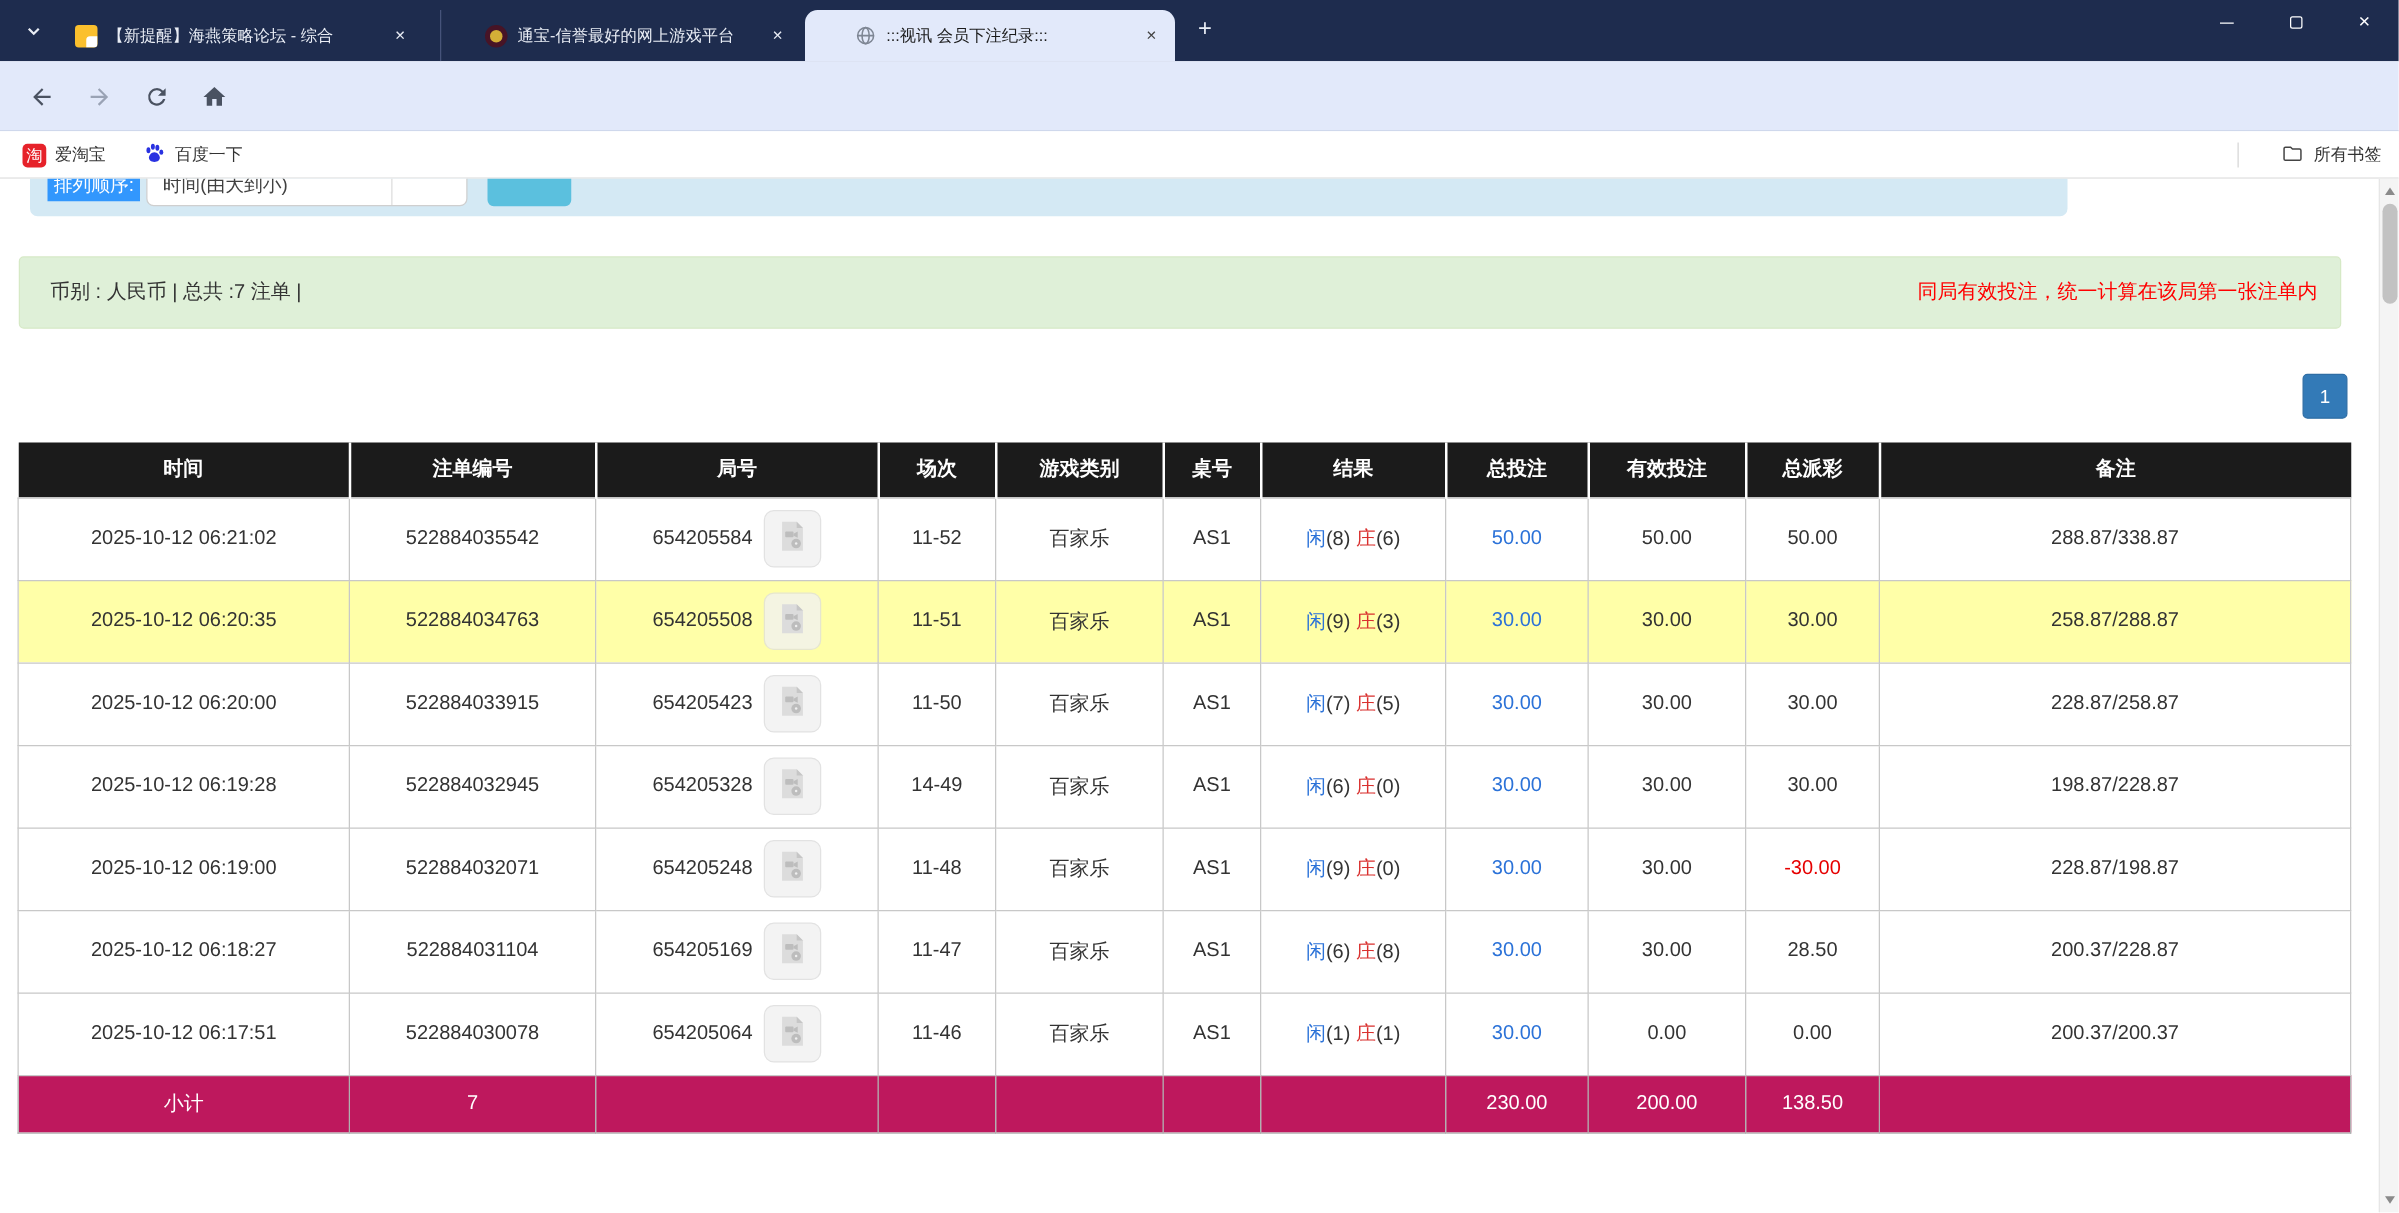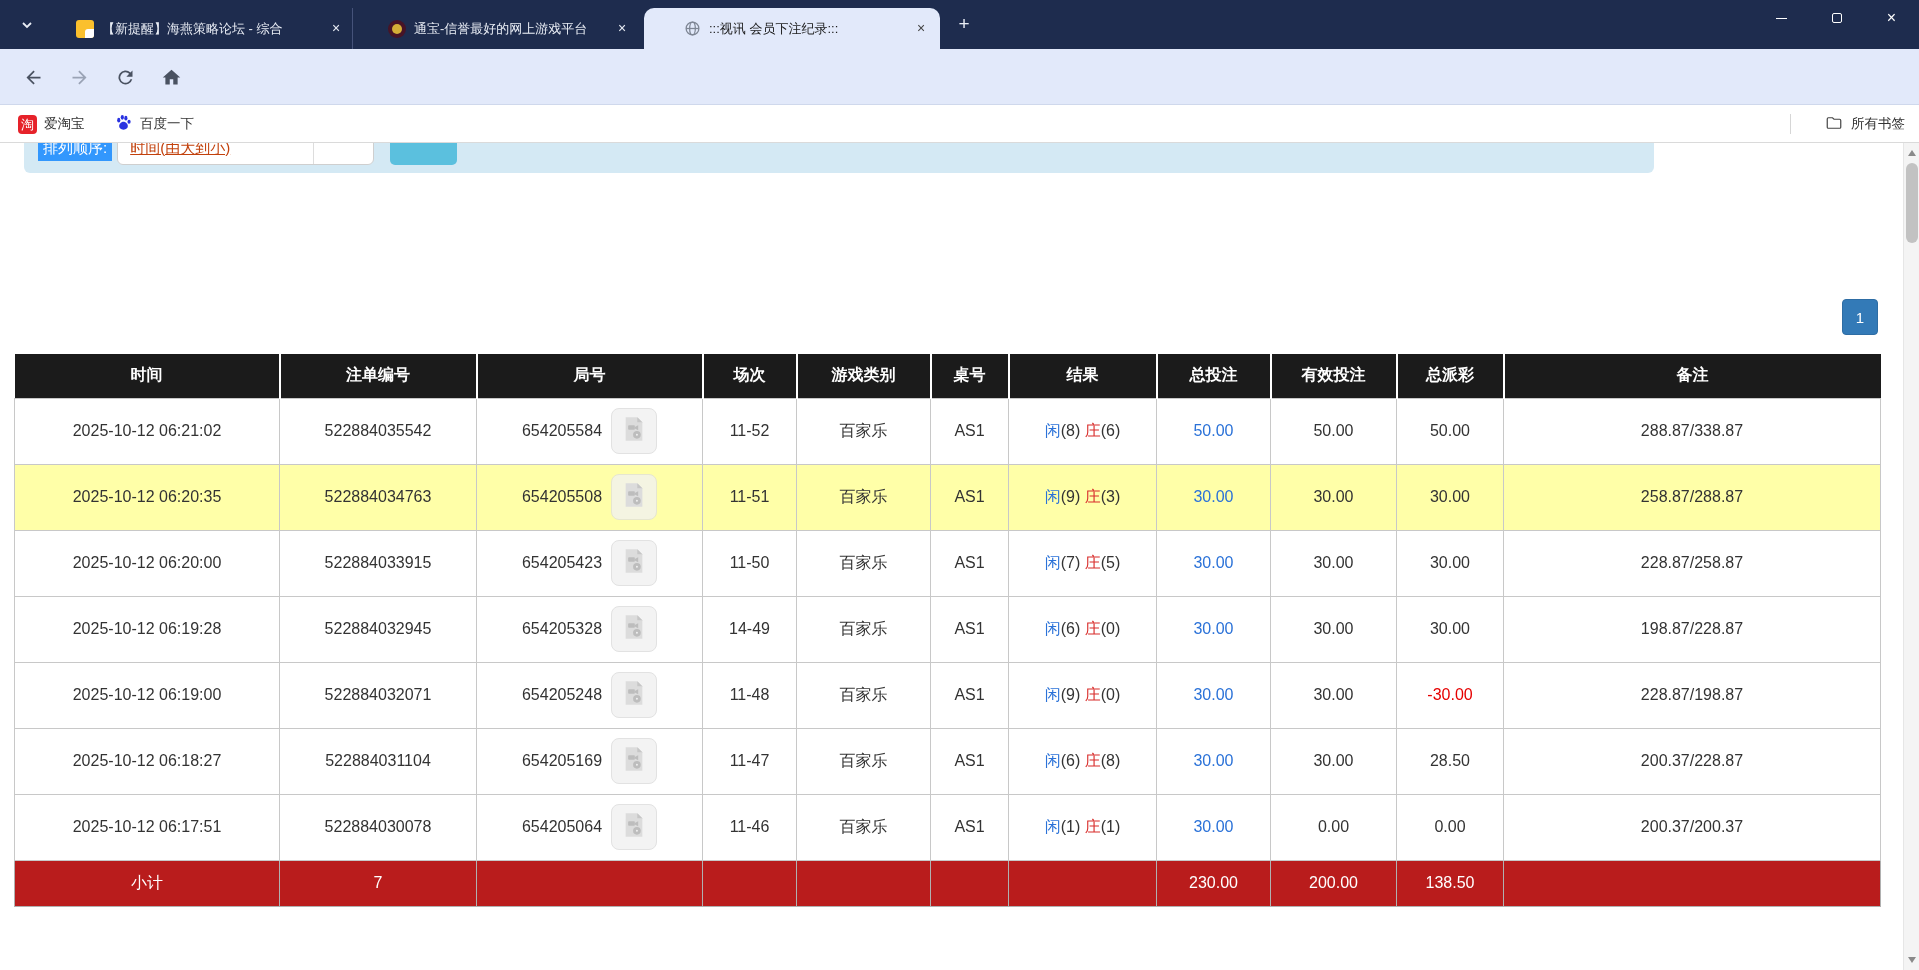--- a/index.html
+++ b/index.html
@@ -8,21 +8,21 @@
   .window { position:relative; width:1919px; height:970px; background:#fff; }
 
   
   .tabstrip { position:absolute; left:0; top:0; width:1919px; height:49px; background:#1e2c4e; }
   .tab-chevron { position:absolute; left:14px; top:12px; width:26px; height:26px; display:flex;
                  align-items:center; justify-content:center; border-radius:13px; cursor:pointer; }
   .tab { position:absolute; top:8px; height:41px; display:flex; align-items:center;
          padding:0 10px 0 12px; color:#e9edf5; font-size:13px; cursor:pointer; }
   .tab .title { flex:1; overflow:hidden; white-space:nowrap; text-overflow:ellipsis; margin:0 8px; }
   .tab.active { background:#e2e9fa; color:#1b1b1b; border-radius:10px 10px 0 0;padding-left:39px; }
-  .tab1 { left:64px;  width:291px; }
+  .tab1 { left:48px;  width:291px; }
   .tab2 { left:352px; width:289px; border-left:1px solid #46537a;padding-left:35px; }
   .tab3 { left:644px; width:296px; }
   .favicon { width:18px; height:18px; flex:0 0 18px; border-radius:3px; display:flex;
              align-items:center; justify-content:center; }
   .fav-yellow { background:#fbc02d; position:relative; overflow:hidden; }
   .fav-yellow::after{ content:""; position:absolute; right:0; bottom:0; width:9px; height:9px;
              background:#fff; border-radius:3px 0 0 0; }
   .fav-dark { background:#471426; border-radius:50%; position:relative; }
   .fav-dark::after{ content:""; position:absolute; left:4px; top:4px; width:10px; height:10px;
              border-radius:50%; background:#d4af37; }
@@ -74,21 +74,21 @@
 
   
   .page { position:absolute; left:0; top:143px; width:1919px; height:827px; background:#fff; }
 
   .form-strip { position:absolute; left:24px; top:0; width:1630px; height:30px; background:#d4e9f4;
                 border-radius:0 0 6px 6px; overflow:hidden; }
   .form-inner { position:absolute; left:0; top:-17px; height:44px; display:flex; align-items:center; }
   .sort-label { margin-left:14px; background:#3297fd; color:#fff; font-size:15px; padding:3px 5px; }
   .sort-select { margin-left:5px; width:257px; height:34px; background:#fff; border:1px solid #cfcfcf;
                  border-radius:6px; display:flex; align-items:center; cursor:pointer; }
-  .sort-select .val { flex:1; padding:0 12px; font-size:15px; color:#c2410c; white-space:nowrap;text-decoration:underline; }
+  .sort-select .val { flex:1; padding:0 12px; font-size:15px; color:#404040; white-space:nowrap; }
   .sort-select .arrow-box { width:60px; height:100%; border-left:1px solid #ddd; }
   .submit-btn { margin-left:16px; width:67px; height:34px; background:#5bc0de; border:none;
                 border-radius:5px; cursor:pointer; }
 
   .info-bar { position:absolute; left:15px; top:62px; width:1858px; height:58px; background:#dff0d8;
               border:1px solid #d6e9c6; border-radius:4px; }
   .info-left { position:absolute; left:24px; top:50%; transform:translateY(-50%); font-size:16px; color:#333; }
   .info-notice { position:absolute; right:18px; top:50%; transform:translateY(-50%); font-size:16px; color:#f00; }
 
   .page-btn { position:absolute; left:1842px; top:156px; width:36px; height:36px; background:#337ab7;
@@ -96,21 +96,21 @@
               align-items:center; justify-content:center; cursor:pointer; }
 
   
   table.bets { position:absolute; left:14px; top:211px; width:1866px; border-collapse:collapse;
                table-layout:fixed; font-size:16px; color:#333; }
   table.bets th { background:#1b1b1b; color:#fff; font-weight:bold; height:44px; text-align:center;
                   border-right:2px solid #fff; }
   table.bets th:last-child { border-right:none;margin-left:14px; }
   table.bets td { height:66px; text-align:center; border:1px solid #c8c8c8; background:#fff; }
   tr.highlighted td { background:#ffffa8; }
-  tr.footer-row td { height:46px; background:#b91c1c; color:#fff; border:1px solid #b0b0b0; }
+  tr.footer-row td { height:46px; background:#be185d; color:#fff; border:1px solid #b0b0b0; }
   tr.footer-row.grand td { border-top:2px solid #e6e6e6; }
   .round-cell { display:flex; align-items:center; justify-content:center; gap:9px; }
   .video-btn { width:46px; height:46px; background:#f3f3f3; border:1px solid #e2e2e2; border-radius:8px;
                display:inline-flex; align-items:center; justify-content:center; cursor:pointer; }
   tr.highlighted .video-btn { background:#f4f4e2; border-color:#e6e6cf; }
   .p-blue { color:#2b72d8; }
   .b-red  { color:#d9302e; }
   .blue-val { color:#2b72d8; cursor:pointer; }
   .neg { color:#e60000; }
 
@@ -262,20 +262,24 @@
       <div class="form-inner">
         <span class="sort-label">排列顺序:</span>
         <div class="sort-select">
           <span class="val">时间(由大到小)</span>
           <span class="arrow-box"></span>
         </div>
         <button class="submit-btn"></button>
       </div>
     </div>
 
+    <div class="info-bar">
+      <span class="info-left">币别 : 人民币 | 总共 :7 注单 |</span>
+      <span class="info-notice">同局有效投注，统一计算在该局第一张注单内</span>
+    </div>
 
     <div class="page-btn">1</div>
 
     <table class="bets">
       <colgroup>
         <col style="width:265px">
           <col style="width:197px">
           <col style="width:226px">
           <col style="width:94px">
         <col style="width:134px">

